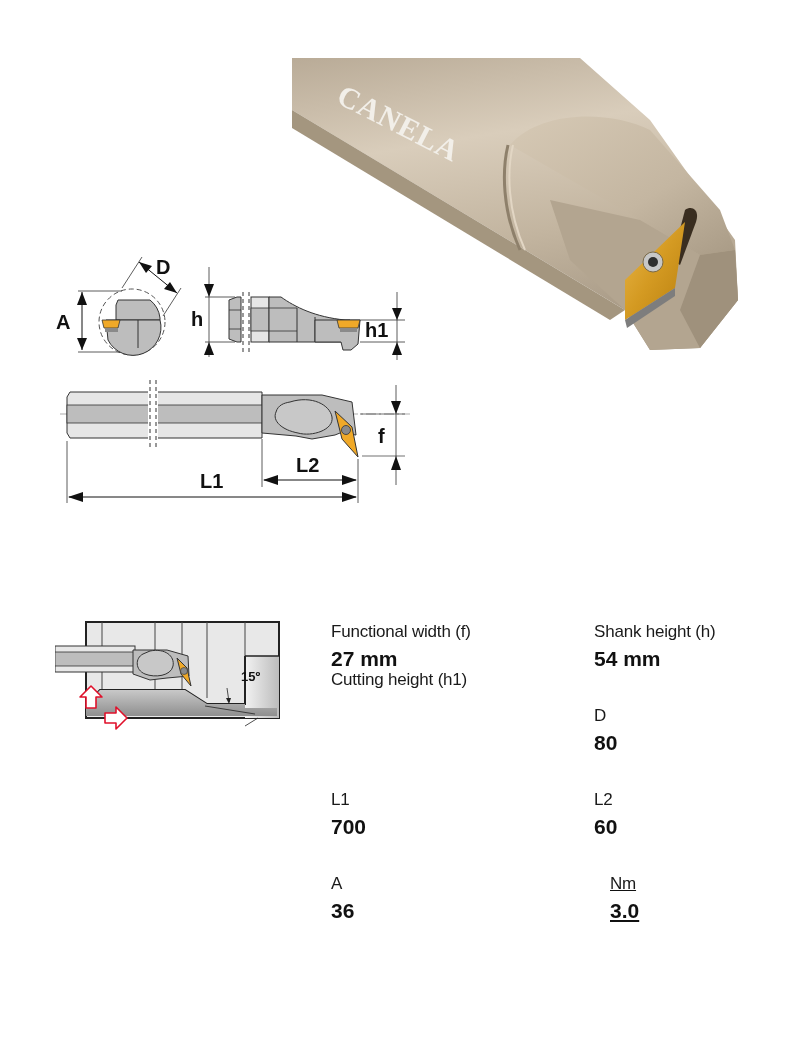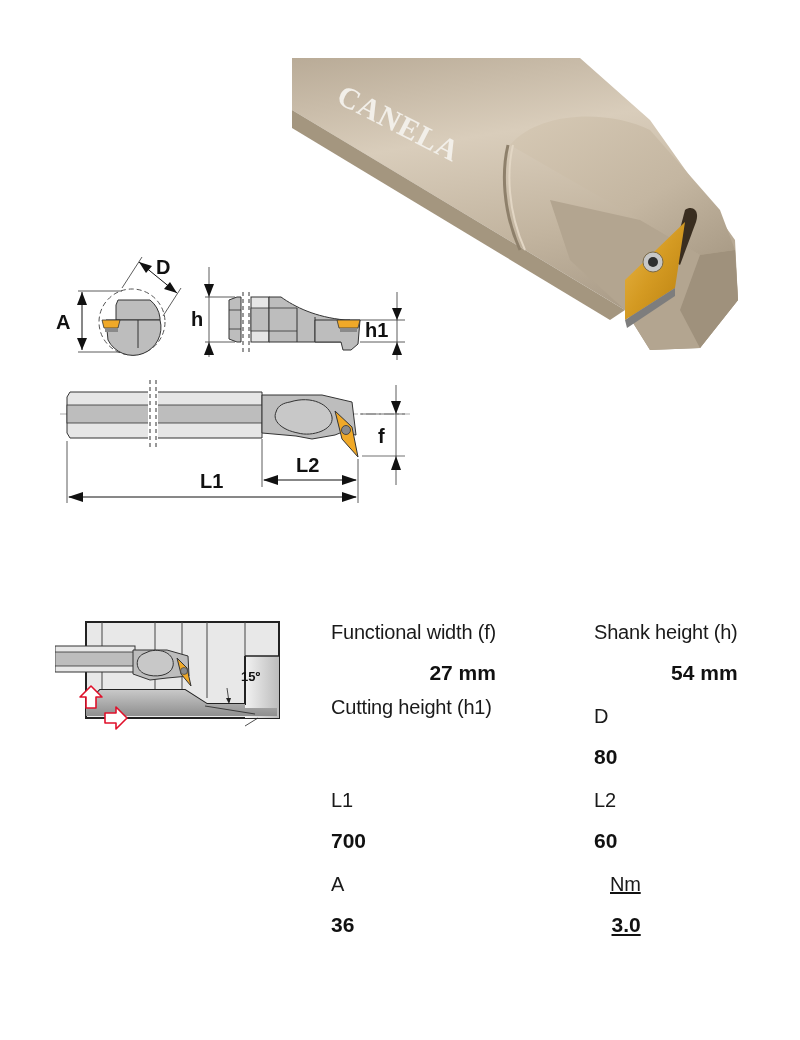--- a/index.html
+++ b/index.html
@@ -1,22 +1,22 @@
 <!DOCTYPE html>
 <html><head>
   <meta charset="utf-8">
   <style>
     html, body { margin: 0; padding: 0; background: #ffffff; }
     body { width: 800px; height: 1040px; position: relative; overflow: hidden;
            font-family: "Liberation Sans", sans-serif; color: #111; }
     .abs { position: absolute; }
     svg { display: block; }
     .spec { position: absolute; }
-    .spec .label { font-size: 20px; font-weight: 400; color: #1a1a1a; line-height: 22px; letter-spacing: -0.2px; }
-    .spec .value { font-size: 21px; font-weight: 700; color: #111; line-height: 24px; margin-top: 18px; text-align: right; }
+    .spec .label { font-size: 17px; font-weight: 400; color: #1a1a1a; line-height: 22px; letter-spacing: -0.2px; }
+    .spec .value { font-size: 21px; font-weight: 700; color: #111; line-height: 24px; margin-top: 4px; }
     .dimlbl { font-family: "Liberation Sans", sans-serif; font-weight: 700; fill: #111; }
   </style>
 </head>
 <body>
 
 <div class="abs" style="left:280px; top:50px; width:480px; height:310px;">
   <svg width="480" height="310" viewBox="0 0 480 310">
     <defs>
       <linearGradient id="shankG" x1="0" y1="0" x2="0.25" y2="1">
         <stop offset="0" stop-color="#b9ab97"></stop>
@@ -217,21 +217,21 @@
 
 <div>
   <div class="spec" style="left:331px; top:621px;">
     <div class="label">Functional width (f)</div>
     <div class="value">27 mm</div>
   </div>
   <div class="spec" style="left:594px; top:621px;">
     <div class="label">Shank height (h)</div>
     <div class="value">54 mm</div>
   </div>
-  <div class="spec" style="left:331px; top:696px;">
+  <div class="spec" style="left:331px; top:669px;">
     <div class="label">Cutting height (h1)</div>
   </div>
   <div class="spec" style="left:594px; top:705px;">
     <div class="label">D</div>
     <div class="value">80</div>
   </div>
   <div class="spec" style="left:331px; top:789px;">
     <div class="label">L1</div>
     <div class="value">700</div>
   </div>

